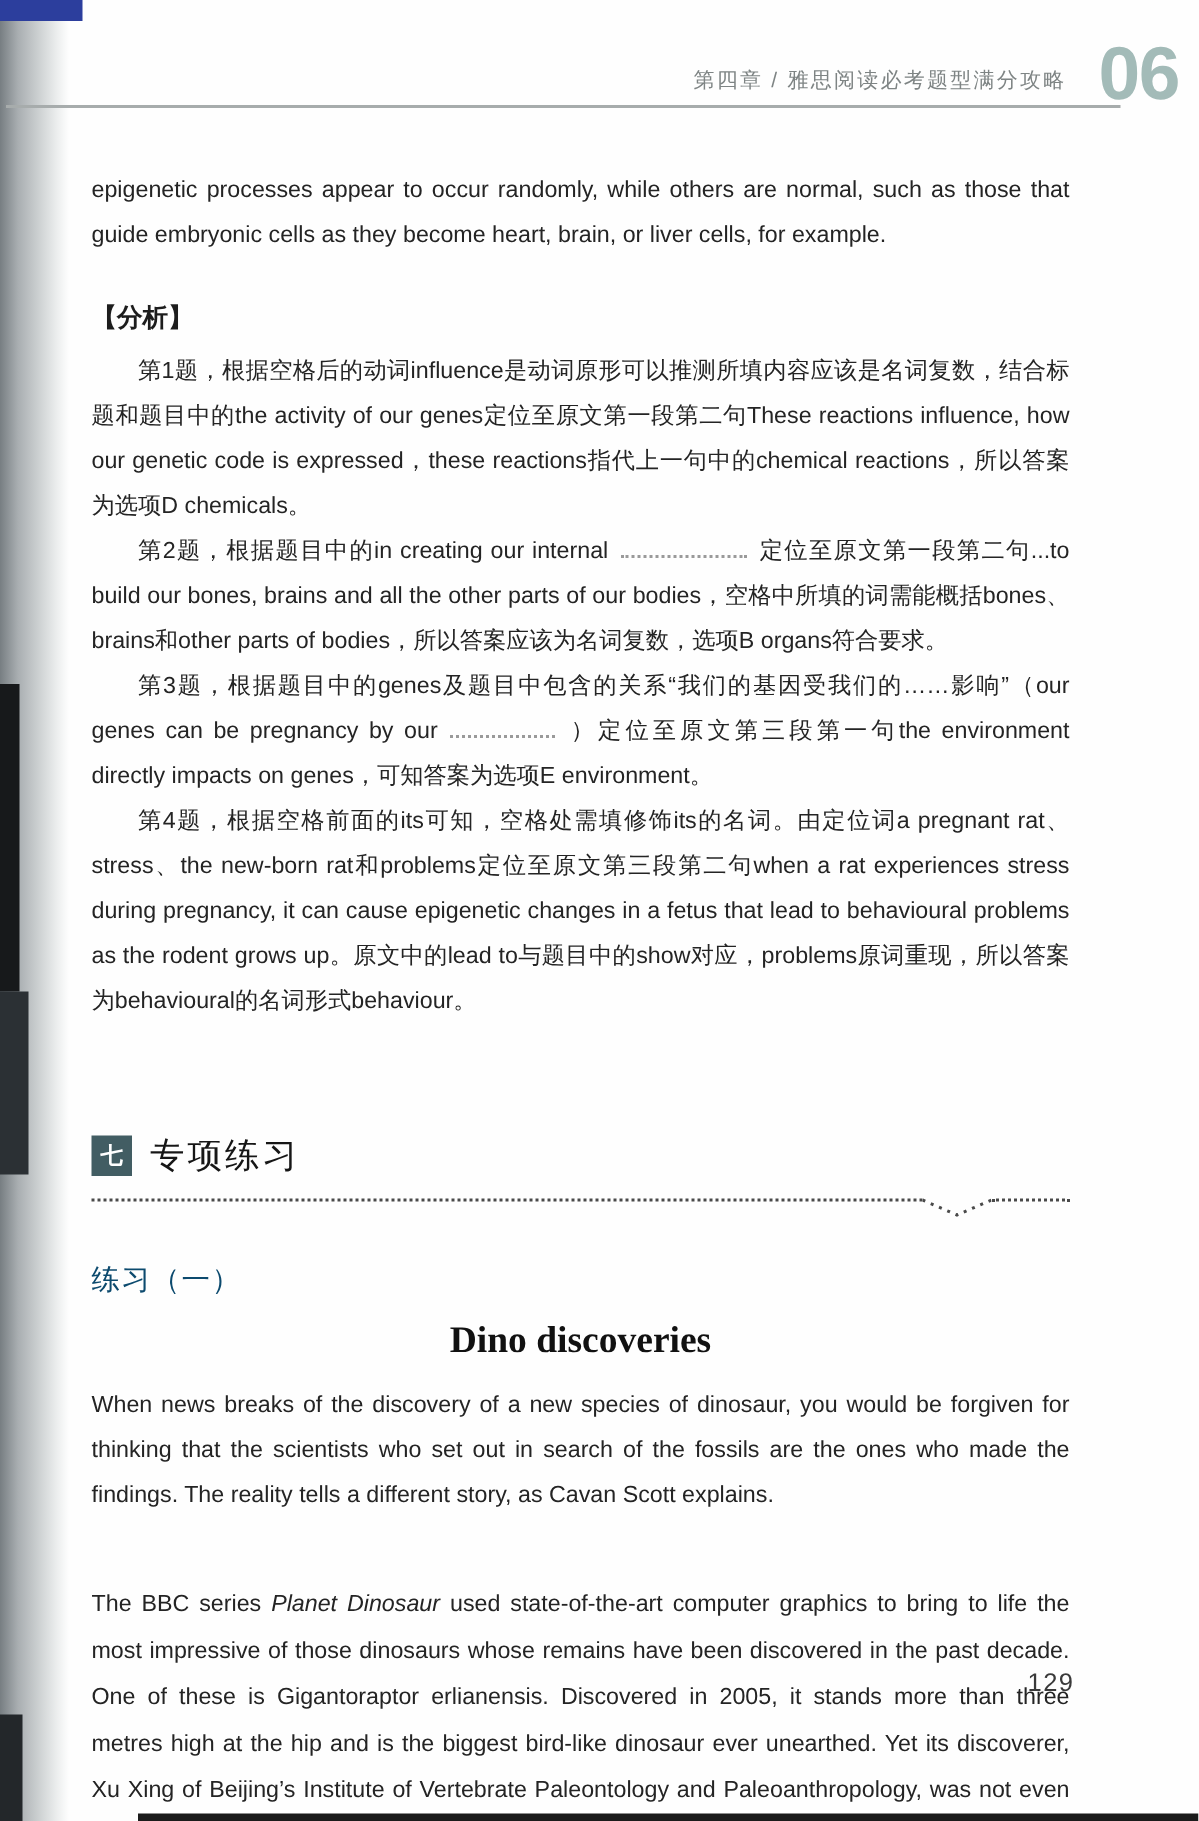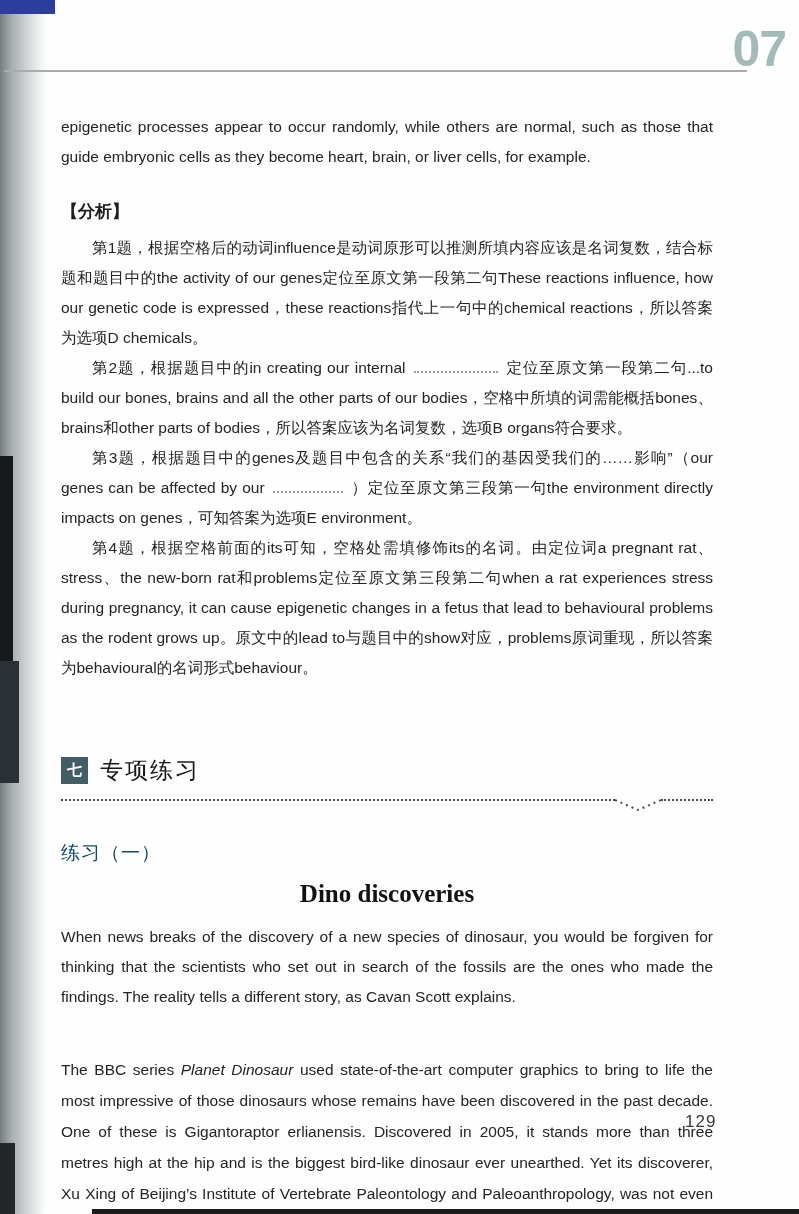--- a/index.html
+++ b/index.html
@@ -92,35 +92,36 @@
 <body>
 
 <div class="page-edge"></div>
 <div class="edge-block edge-blue"></div>
 <div class="edge-block edge-dark1"></div>
 <div class="edge-block edge-dark2"></div>
 <div class="edge-block edge-dark3"></div>
 <div class="bottom-scan-bar"></div>
 
 <div class="header">
+  <div class="chapter-title">第四章 / 雅思阅读必考题型满分攻略</div>
   <div class="header-rule"></div>
-  <div class="chapter-number">07</div>
+  <div class="chapter-number">06</div>
 </div>
 
 <div class="content">
 
   <p class="body-text passage-top">epigenetic processes appear to occur randomly, while others are normal, such as those that guide embryonic cells as they become heart, brain, or liver cells, for example.</p>
 
   <div class="analysis-heading">【分析】</div>
 
   <p class="body-text analysis-p first">第1题，根据空格后的动词influence是动词原形可以推测所填内容应该是名词复数，结合标题和题目中的the activity of our genes定位至原文第一段第二句These reactions influence, how our genetic code is expressed，these reactions指代上一句中的chemical reactions，所以答案为选项D chemicals。</p>
 
   <p class="body-text analysis-p"><span>第2题，根据题目中的in creating our internal</span><span class="inline-blank blank-w-lg"></span><span>定位至原文第一段第二句...to build our bones, brains and all the other parts of our bodies，空格中所填的词需能概括bones、brains和other parts of bodies，所以答案应该为名词复数，选项B organs符合要求。</span></p>
 
-  <p class="body-text analysis-p"><span>第3题，根据题目中的genes及题目中包含的关系“我们的基因受我们的……影响”（our genes can be affected by our</span><span class="inline-blank blank-w-md"></span><span>）定位至原文第三段第一句the environment directly impacts on genes，可知答案为选项E environment。</span></p>
+  <p class="body-text analysis-p"><span>第3题，根据题目中的genes及题目中包含的关系“我们的基因受我们的……影响”（our genes can be pregnancy by our</span><span class="inline-blank blank-w-md"></span><span>）定位至原文第三段第一句the environment directly impacts on genes，可知答案为选项E environment。</span></p>
 
   <p class="body-text analysis-p">第4题，根据空格前面的its可知，空格处需填修饰its的名词。由定位词a pregnant rat、stress、the new-born rat和problems定位至原文第三段第二句when a rat experiences stress during pregnancy, it can cause epigenetic changes in a fetus that lead to behavioural problems as the rodent grows up。原文中的lead to与题目中的show对应，problems原词重现，所以答案为behavioural的名词形式behaviour。</p>
 
   <div class="section-header">
     <div class="section-badge">七</div>
     <div class="section-title">专项练习</div>
   </div>
 
   <div class="dotted-divider">
     <span class="dot-seg left"></span>

